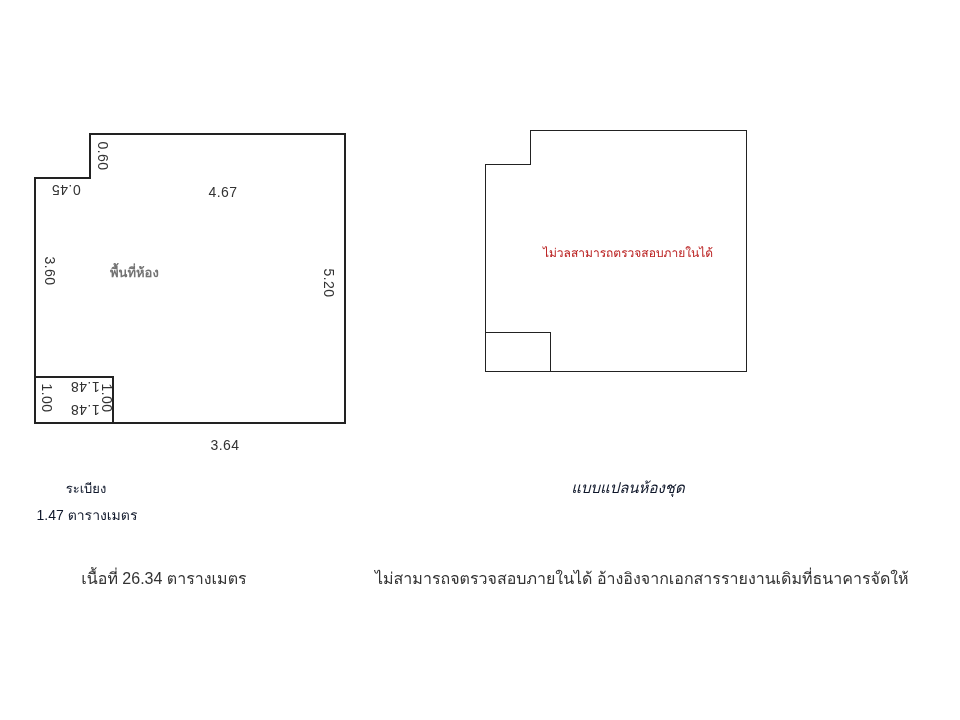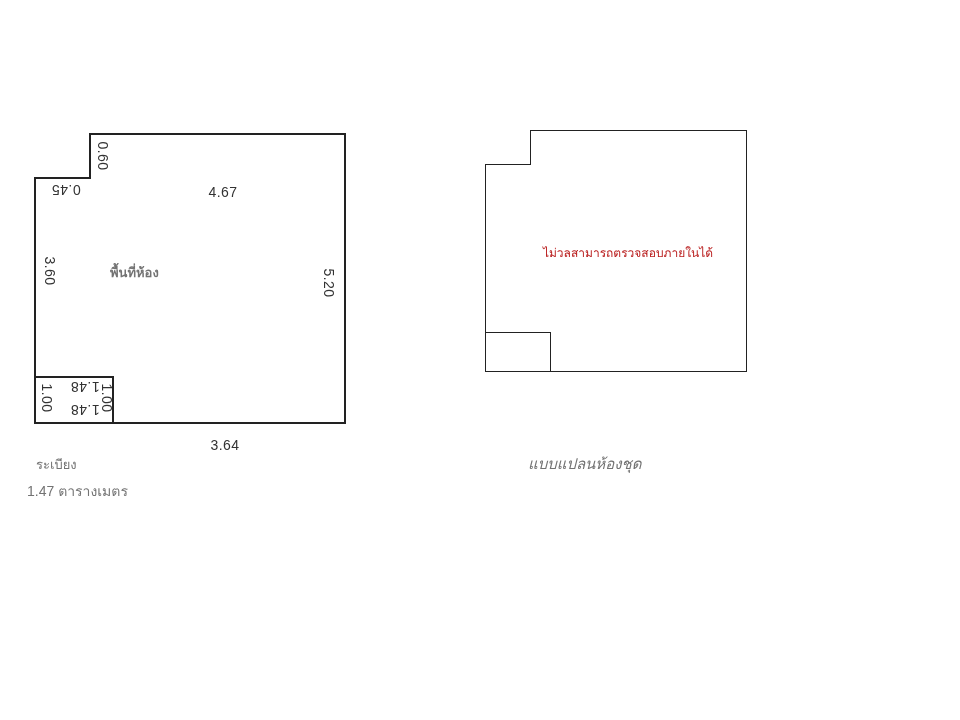--- a/index.html
+++ b/index.html
@@ -8,21 +8,21 @@
     font-family:"Liberation Sans", sans-serif; color:#333; overflow:hidden;
   }
   .wall  { position:absolute; background:#222; }
   .dim {
     position:absolute; width:40px; height:16px;
     display:flex; align-items:center; justify-content:center;
     font-size:14px; color:#333; letter-spacing:0.5px; white-space:nowrap;
   }
   .rot90  { transform:rotate(90deg); }
   .rot180 { transform:rotate(180deg); }
-  .caption { position:absolute; white-space:nowrap; color:#737373; }
+  .caption { position:absolute; text-align:center; white-space:nowrap; color:#0f172a;margin-top:24px; }
   .room-label { position:absolute; left:110px; top:260px; width:205px;
     text-align:left; font-size:13px; line-height:26px; color:#737373;font-weight:bold; }
   .center-note { position:absolute; left:528px; top:243px; width:200px;
     text-align:center; font-size:12px; color:#b91c1c; white-space:nowrap; }
   .footer-text { position:absolute; font-size:16px; color:#333; white-space:nowrap; }
 </style>
 </head>
 <body>
 
 <div class="canvas">
@@ -66,14 +66,16 @@
     <div class="wall" style="left:485px; top:371px; width:262px; height:1px;"></div>
     <div class="wall" style="left:746px; top:130px; width:1px;  height:242px;"></div>
     <div class="wall" style="left:485px; top:332px; width:66px; height:1px;"></div>
     <div class="wall" style="left:550px; top:332px; width:1px;  height:40px;"></div>
 
     <div class="center-note">ไม่วลสามารถตรวจสอบภายในได้</div>
 
     <div class="caption" style="left:528px; top:452px; width:200px; font-size:15px;font-style:italic;">แบบแปลนห้องชุด</div>
   </div>
 
+  <div class="footer-text" style="left:64px; top:566px; width:200px; text-align:center;">เนื้อที่ 26.34 ตารางเมตร</div>
+  <div class="footer-text" style="left:375px; top:566px;">ไม่สามารถจตรวจสอบภายในได้ อ้างอิงจากเอกสารรายงานเดิมที่ธนาคารจัดให้</div>
 
 </div>
 
 </body></html>

